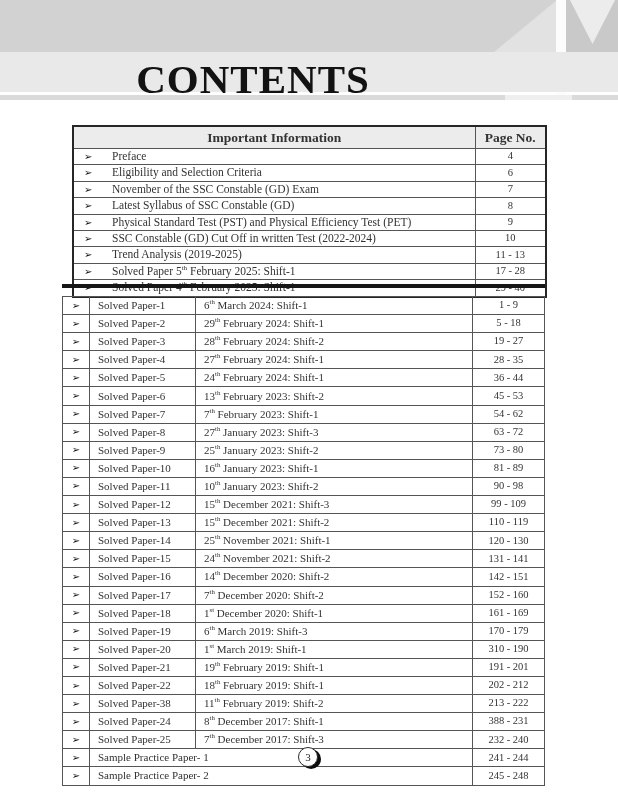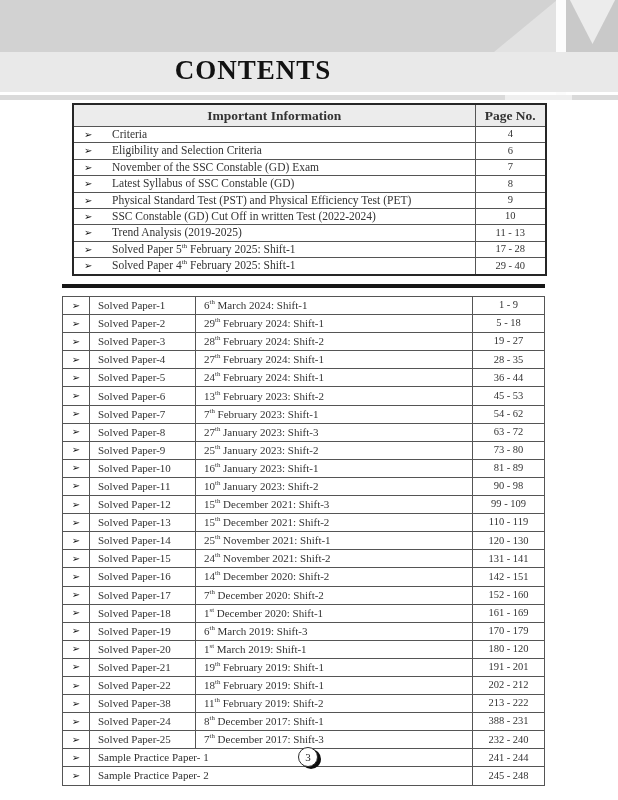--- a/index.html
+++ b/index.html
@@ -5,29 +5,29 @@
   html,body{margin:0;padding:0;width:618px;height:800px;overflow:hidden;background:#ffffff;
     font-family:"Liberation Serif","DejaVu Serif",serif;}
   .abs{position:absolute;}
   
   #band1{left:0;top:0;width:618px;height:52px;background:#d2d2d2;}
   #wedge{left:494px;top:0;width:63px;height:52px;background:#e2e2e2;clip-path:polygon(100% 0,100% 100%,0 100%);}
   #gapcol{left:556px;top:0;width:10px;height:95px;background:#fcfcfc;}
   #rband{left:566px;top:0;width:52px;height:52px;background:#c9c9c9;}
   #vnotch{left:569px;top:0;width:47px;height:44px;background:#ececec;clip-path:polygon(2% 0,98% 0,50% 100%);}
   #band2{left:0;top:52px;width:618px;height:40px;background:#e9e9e9;}
-  #title{left:0;top:55px;width:506px;text-align:center;font-size:27px;font-weight:700;
+  #title{left:0;top:55px;width:506px;text-align:center;font-size:41px;font-weight:700;
     letter-spacing:1px;color:#121212;}
   #hrule{left:0;top:95px;width:618px;height:5px;background:#dadada;}
   #hrule-light{left:505px;top:95px;width:67px;height:5px;background:#efefef;}
   
   table{border-collapse:collapse;table-layout:fixed;color:#333;}
   sup{font-size:0.62em;vertical-align:super;line-height:0;}
   .bullet{font-family:"DejaVu Sans","Liberation Sans",sans-serif;color:#111;}
-  #info-table{left:72px;top:103px;}
+  #info-table{left:72px;top:125px;}
   .t1{width:473px;border:2px solid #262626;}
   .t1 th,.t1 td{border:1px solid #555;overflow:hidden;white-space:nowrap;}
   .t1 thead th{height:19px;background:#ececec;font-size:13.5px;font-weight:700;}
   .t1 td{height:13.4px;font-size:11.5px;line-height:1;}
   .t1 .c-item{text-align:left;}
   .t1 .c-item .bullet{display:inline-block;width:14px;margin-left:9px;margin-right:14px;font-size:10px;}
   .t1 .c-page{text-align:center;font-size:10.5px;}
   #sep{left:62px;top:284px;width:483px;height:4px;background:#161616;}
   #papers-table{left:62px;top:296px;}
   .t2{width:482px;border:1.5px solid #262626;}
@@ -59,21 +59,21 @@
       <col style="width:71px">
     </colgroup>
   <thead>
     <tr>
       <th>Important Information</th>
       <th>Page No.</th>
     </tr>
   </thead>
   <tbody id="info-body">
       <tr>
-        <td class="c-item"><span class="bullet">➢</span><span>Criteria</span></td>
+        <td class="c-item"><span class="bullet">➢</span><span>Preface</span></td>
         <td class="c-page">4</td>
       </tr>
       <tr>
         <td class="c-item"><span class="bullet">➢</span><span>Eligibility and Selection Criteria</span></td>
         <td class="c-page">6</td>
       </tr>
       <tr>
         <td class="c-item"><span class="bullet">➢</span><span>November of the SSC Constable (GD) Exam</span></td>
         <td class="c-page">7</td>
       </tr>
@@ -225,21 +225,21 @@
       <tr>
         <td class="c-bullet"><span class="bullet">➢</span></td>
         <td class="c-name">Solved Paper-19</td>
         <td class="c-date">6<sup>th</sup> March 2019: Shift-3</td>
         <td class="c-pages">170 - 179</td>
       </tr>
       <tr>
         <td class="c-bullet"><span class="bullet">➢</span></td>
         <td class="c-name">Solved Paper-20</td>
         <td class="c-date">1<sup>st</sup> March 2019: Shift-1</td>
-        <td class="c-pages">180 - 120</td>
+        <td class="c-pages">310 - 190</td>
       </tr>
       <tr>
         <td class="c-bullet"><span class="bullet">➢</span></td>
         <td class="c-name">Solved Paper-21</td>
         <td class="c-date">19<sup>th</sup> February 2019: Shift-1</td>
         <td class="c-pages">191 - 201</td>
       </tr>
       <tr>
         <td class="c-bullet"><span class="bullet">➢</span></td>
         <td class="c-name">Solved Paper-22</td>

